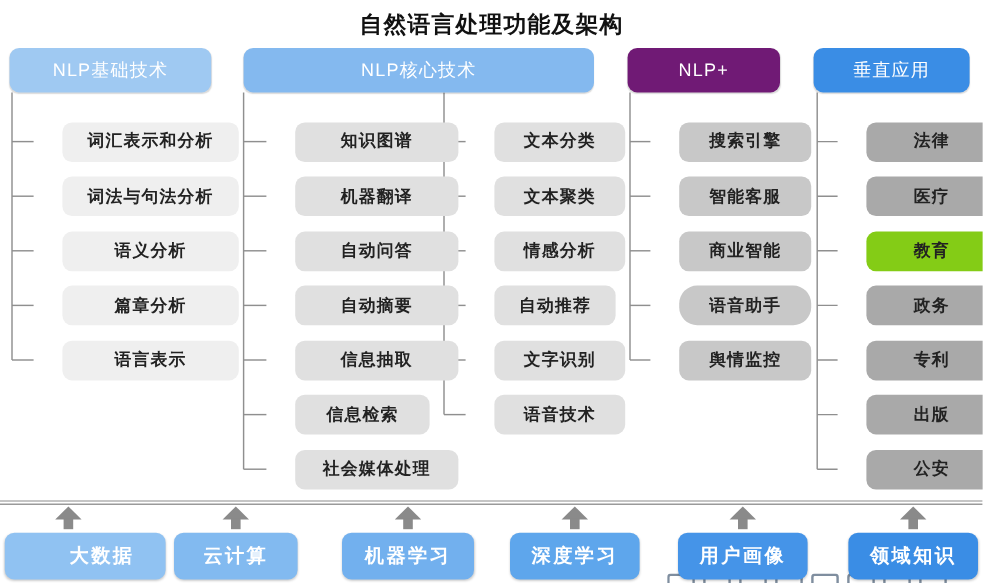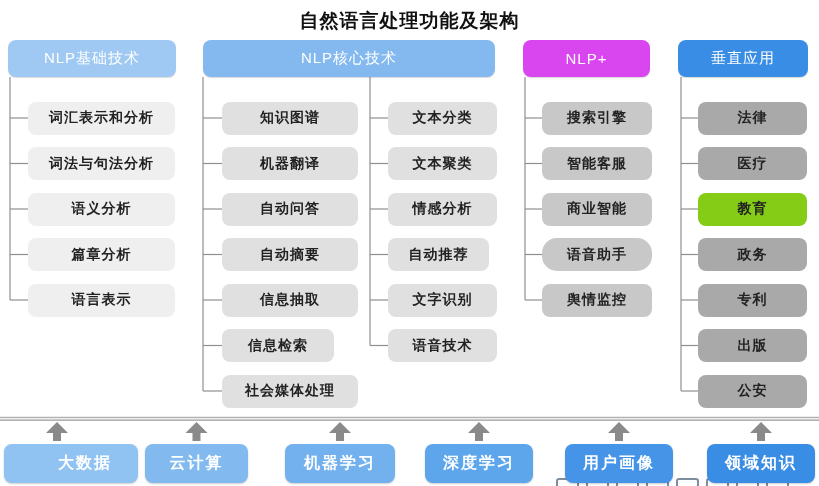--- a/index.html
+++ b/index.html
@@ -6,21 +6,21 @@
   body{font-family:"Liberation Sans","DejaVu Sans",sans-serif;}
   #stage{position:relative;width:819px;height:486px;background:#ffffff;overflow:hidden;}
   #title{position:absolute;left:0;top:8px;width:819px;text-align:center;
          font-size:19px;font-weight:bold;color:#111;letter-spacing:1px;}
   #wires{position:absolute;left:0;top:0;width:819px;height:486px;pointer-events:none;}
   .hdr{position:absolute;top:40px;height:37px;border-radius:8px;color:#fff;
        font-size:15px;font-weight:500;display:flex;align-items:center;justify-content:center;
        box-shadow:0 1px 1px rgba(0,0,0,0.15);letter-spacing:1px;}
   .node{position:absolute;height:33px;border-radius:8px;color:#222;
         font-size:14px;font-weight:bold;display:flex;align-items:center;justify-content:center;
-        letter-spacing:1px;}
+        letter-spacing:1px;margin-left:24px;}
   .fbox{position:absolute;top:444px;height:39px;border-radius:8px;color:#fff;
         font-size:16px;font-weight:bold;display:flex;align-items:center;justify-content:center;
         box-shadow:0 1px 2px rgba(0,0,0,0.2);letter-spacing:2px;}
   #watermark{position:absolute;left:556px;top:478px;width:260px;height:8px;overflow:hidden;opacity:0.75;}
   #watermark i{display:inline-block;width:19px;height:16px;border:2px solid #54687f;border-radius:3px;
                margin-right:7px;background:#fff;}
 </style>
 </head>
 <body>
 
@@ -92,21 +92,21 @@
     <div class="node" style="left: 222px; width: 136px; top: 238px; background: rgb(224, 224, 224);">自动摘要</div>
     <div class="node" style="left: 222px; width: 136px; top: 283.5px; background: rgb(224, 224, 224);">信息抽取</div>
     <div class="node" style="left: 222px; width: 112px; top: 329px; background: rgb(224, 224, 224);">信息检索</div>
     <div class="node" style="left: 222px; width: 136px; top: 374.5px; background: rgb(224, 224, 224);">社会媒体处理</div>
     <div class="node" style="left: 388px; width: 109px; top: 101.5px; background: rgb(224, 224, 224);">文本分类</div>
     <div class="node" style="left: 388px; width: 109px; top: 147px; background: rgb(224, 224, 224);">文本聚类</div>
     <div class="node" style="left: 388px; width: 109px; top: 192.5px; background: rgb(224, 224, 224);">情感分析</div>
     <div class="node" style="left: 388px; width: 101px; top: 238px; background: rgb(224, 224, 224);">自动推荐</div>
     <div class="node" style="left: 388px; width: 109px; top: 283.5px; background: rgb(224, 224, 224);">文字识别</div>
     <div class="node" style="left: 388px; width: 109px; top: 329px; background: rgb(224, 224, 224);">语音技术</div>
-    <div class="hdr" style="left: 523px; width: 127px; background: #d946ef;">NLP+</div>
+    <div class="hdr" style="left: 523px; width: 127px; background: #701a75;">NLP+</div>
     <div class="node" style="left: 542px; width: 110px; top: 101.5px; background: rgb(200, 200, 200);">搜索引擎</div>
     <div class="node" style="left: 542px; width: 110px; top: 147px; background: rgb(200, 200, 200);">智能客服</div>
     <div class="node" style="left: 542px; width: 110px; top: 192.5px; background: rgb(200, 200, 200);">商业智能</div>
     <div class="node" style="left: 542px; width: 110px; top: 238px; background: rgb(200, 200, 200); border-radius: 15px;">语音助手</div>
     <div class="node" style="left: 542px; width: 110px; top: 283.5px; background: rgb(200, 200, 200);">舆情监控</div>
     <div class="hdr" style="left: 678px; width: 130px; background: rgb(58, 141, 229);">垂直应用</div>
     <div class="node" style="left: 698px; width: 109px; top: 101.5px; background: rgb(169, 169, 169);">法律</div>
     <div class="node" style="left: 698px; width: 109px; top: 147px; background: rgb(169, 169, 169);">医疗</div>
     <div class="node" style="left: 698px; width: 109px; top: 192.5px; background: #84cc16;">教育</div>
     <div class="node" style="left: 698px; width: 109px; top: 238px; background: rgb(169, 169, 169);">政务</div>

